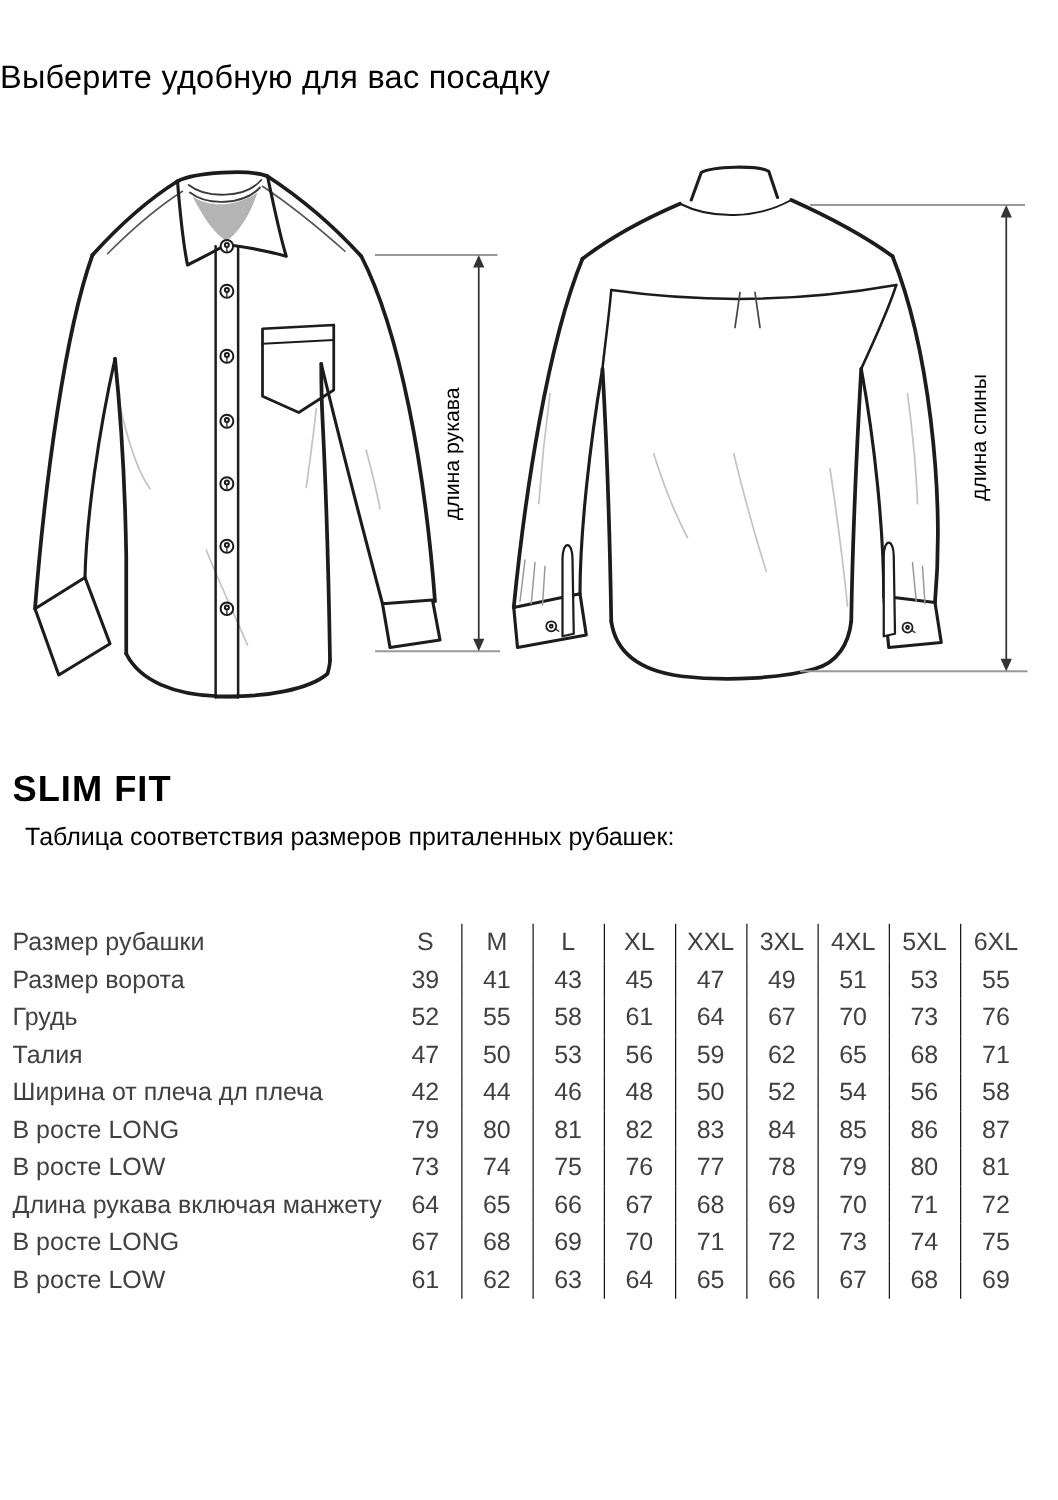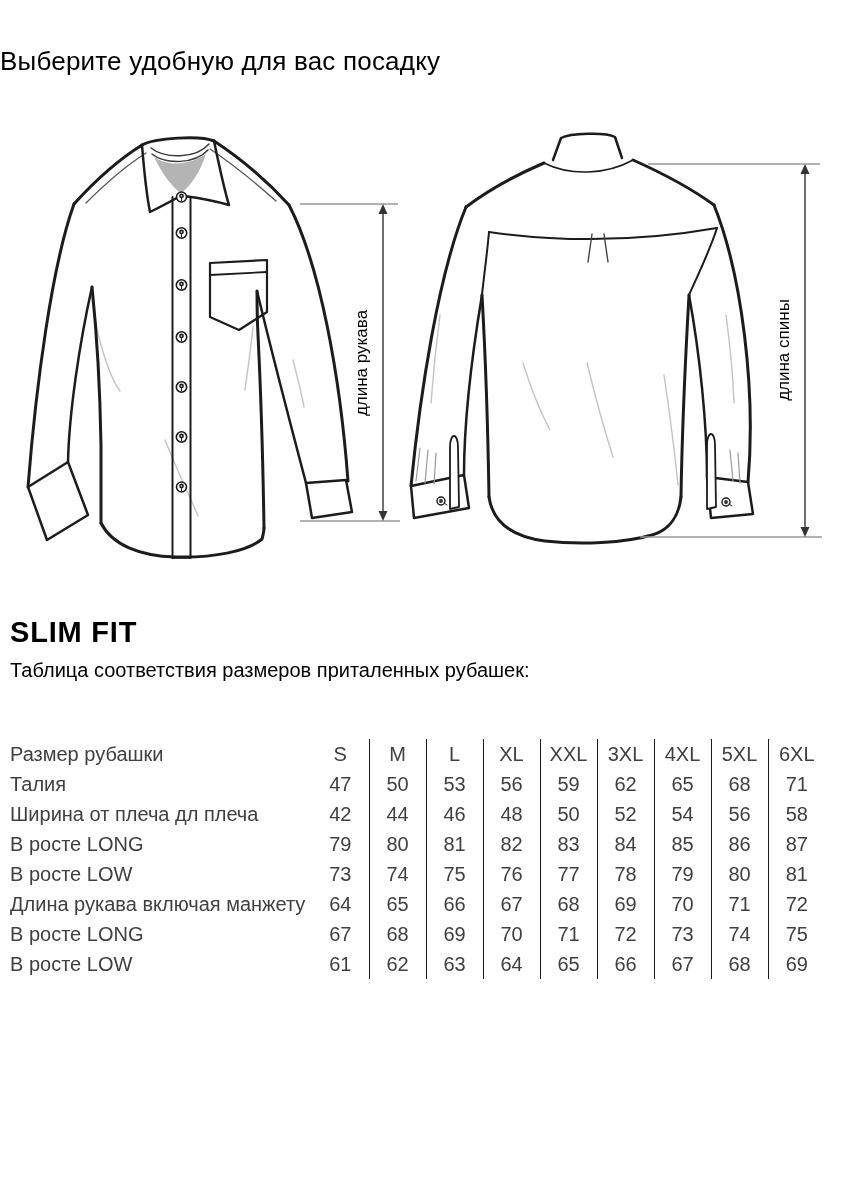--- a/index.html
+++ b/index.html
@@ -12,21 +12,21 @@
     position:absolute; top:46px; left:0; width:846px;
     text-align:left; font-size:26px; font-weight:400; letter-spacing:0.2px;
   }
   svg.diagram { position:absolute; top:115px; left:0; }
   .dim-label { font-family:"Liberation Sans", sans-serif; font-size:17px; fill:#000; }
   .section-heading {
     position:absolute; top:616px; left:10px;
     font-size:29px; font-weight:700; letter-spacing:0.8px;
   }
   .section-subtitle {
-    position:absolute; top:659px; left:10px;
+    position:absolute; top:659px; left:20px;
     font-size:20px; font-weight:400;
   }
   table.size-table {
     position:absolute; top:739px; left:10px;
     border-collapse:collapse; table-layout:fixed; width:815px;
     font-size:20px; color:#404040;
   }
   table.size-table td { height:30px; padding:0; vertical-align:middle; white-space:nowrap; }
   table.size-table td.lbl { width:302px; text-align:left; }
   table.size-table td.val { width:57px; text-align:center; border-left:1.5px solid #1a1a1a; }
@@ -208,20 +208,44 @@
         <td class="val">M</td>
         <td class="val">L</td>
         <td class="val">XL</td>
         <td class="val">XXL</td>
         <td class="val">3XL</td>
         <td class="val">4XL</td>
         <td class="val">5XL</td>
         <td class="val">6XL</td>
       </tr>
       <tr>
+        <td class="lbl">Размер ворота</td>
+        <td class="val first">39</td>
+        <td class="val">41</td>
+        <td class="val">43</td>
+        <td class="val">45</td>
+        <td class="val">47</td>
+        <td class="val">49</td>
+        <td class="val">51</td>
+        <td class="val">53</td>
+        <td class="val">55</td>
+      </tr>
+      <tr>
+        <td class="lbl">Грудь</td>
+        <td class="val first">52</td>
+        <td class="val">55</td>
+        <td class="val">58</td>
+        <td class="val">61</td>
+        <td class="val">64</td>
+        <td class="val">67</td>
+        <td class="val">70</td>
+        <td class="val">73</td>
+        <td class="val">76</td>
+      </tr>
+      <tr>
         <td class="lbl">Талия</td>
         <td class="val first">47</td>
         <td class="val">50</td>
         <td class="val">53</td>
         <td class="val">56</td>
         <td class="val">59</td>
         <td class="val">62</td>
         <td class="val">65</td>
         <td class="val">68</td>
         <td class="val">71</td>

